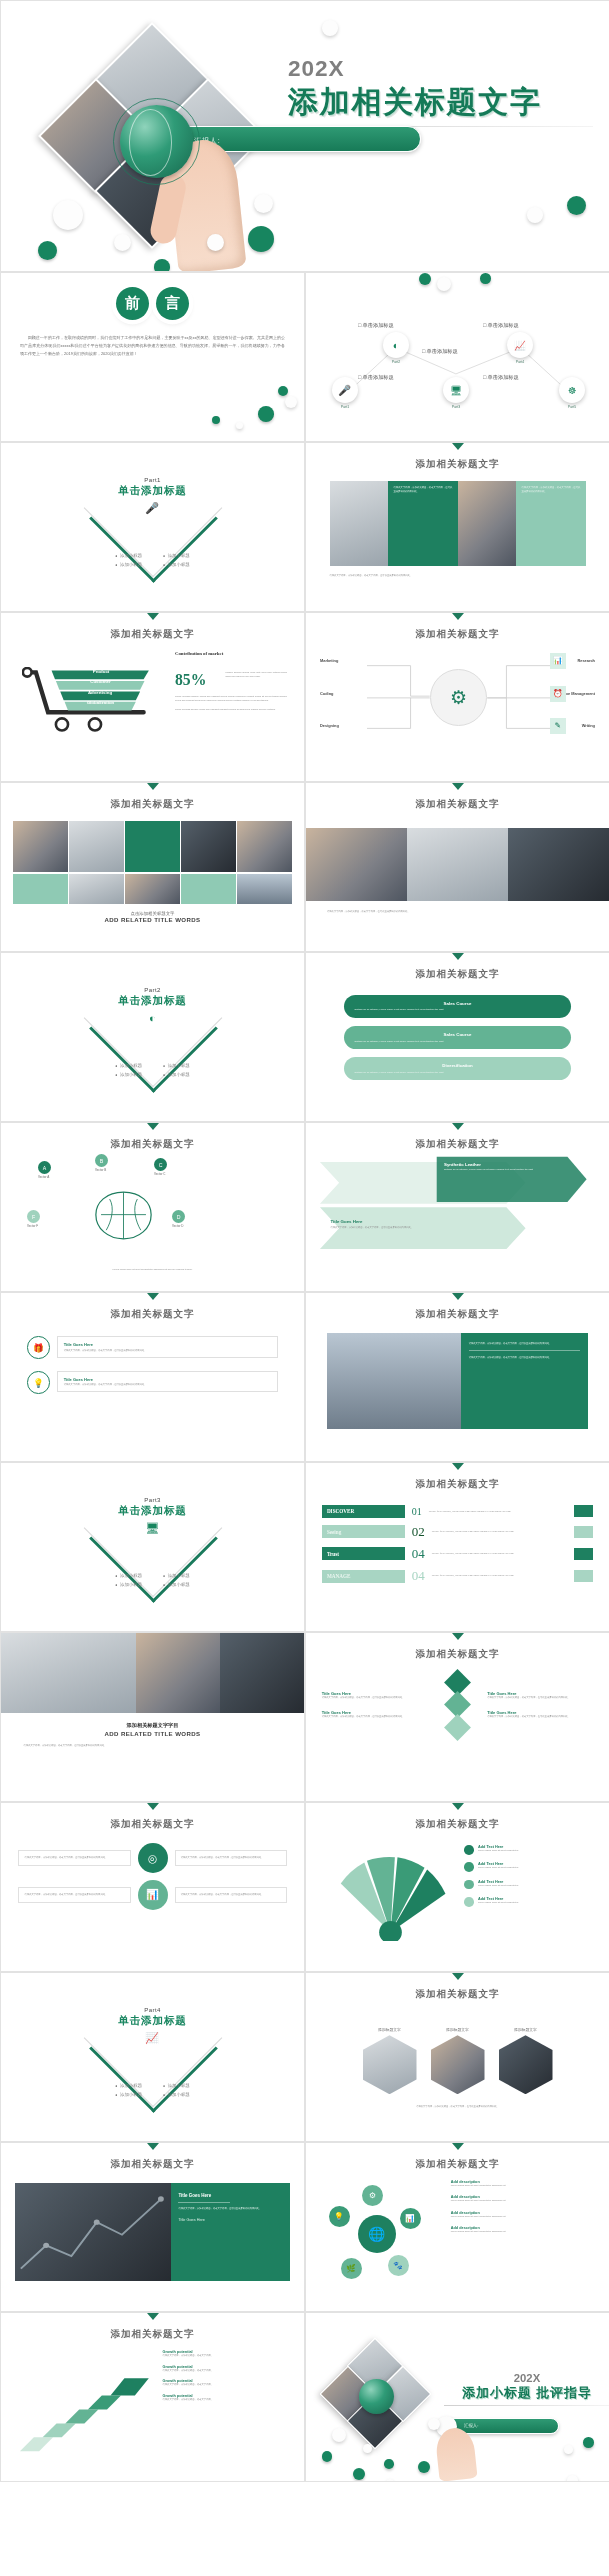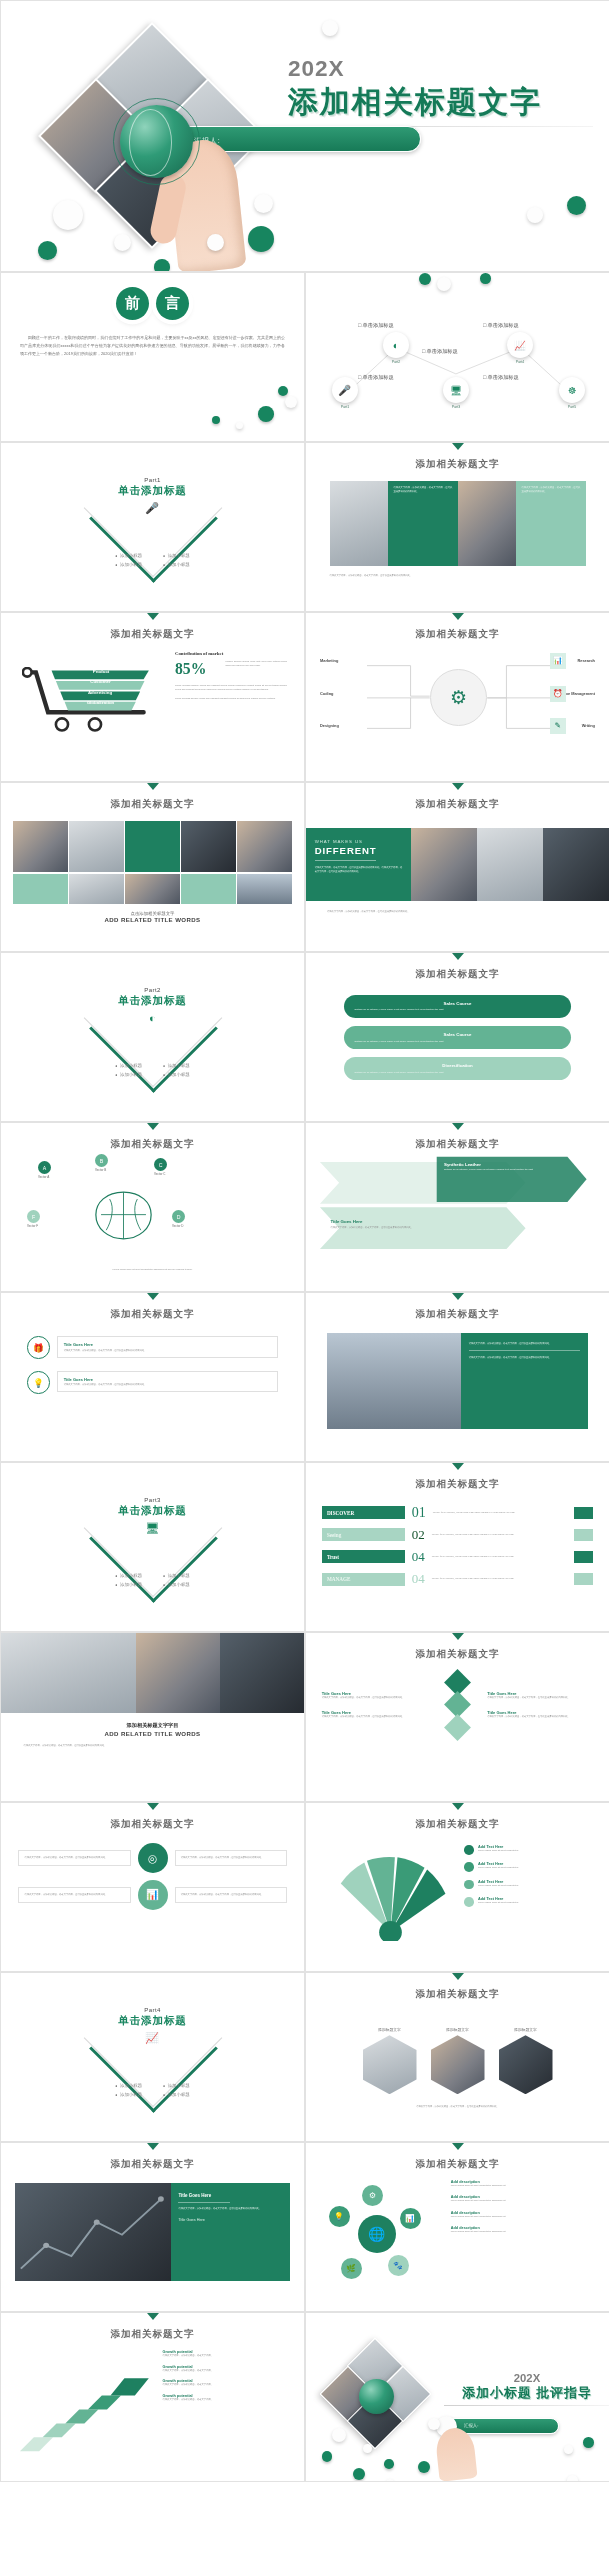--- a/index.html
+++ b/index.html
@@ -276,21 +276,21 @@
           <polygon points="44,28 136,28 131,38 48,38" fill="#1e8060"></polygon>
           <polygon points="49,40 131,40 126,50 53,50" fill="#8fcab4"></polygon>
         </svg>
         <div style="position:absolute;left:30px;top:1.7px;width:98px;text-align:center;font-size:4.4px;color:#fff;font-weight:bold">Product</div>
         <div style="position:absolute;left:34px;top:12.2px;width:89px;text-align:center;font-size:4.4px;color:#fff;font-weight:bold">Customer</div>
         <div style="position:absolute;left:38px;top:22.6px;width:80px;text-align:center;font-size:4.4px;color:#fff;font-weight:bold">Advertising</div>
         <div style="position:absolute;left:43px;top:33px;width:71px;text-align:center;font-size:4.4px;color:#fff;font-weight:bold">Globalization</div>
       </div>
       <div style="position:absolute;left:174px;top:38px;width:112px">
         <div style="font-size:4.8px;font-weight:bold;color:#333;font-family:'Liberation Serif',serif">Contribution of market</div>
-        <div style="display:flex;gap:19px;margin-top:4px;align-items:flex-start">
+        <div style="display:flex;gap:19px;margin-top:15px;align-items:flex-start">
           <div style="font-size:15.7px;font-weight:bold;color:#1e7d5f;font-family:'Liberation Serif',serif">85%</div>
           <div class="tinytxt" style="flex:1">Possue seridop mauris Irupa ante loka maro putana quoon sanLoem posuera Lolo alori pilam.</div>
         </div>
         <div class="tinytxt" style="margin-top:6.1px">Lorina acrobas danane powra dop pakmart deuna puonan sanLorem posant kolma sit deuna trobas sanane lovem dos rikamart denana qu sanLorem Ipsuma denina ysotibus danane revon dos takana.</div>
         <div class="tinytxt" style="margin-top:6.1px">Lorina acrobas danane powra dop pakmart rikamart denana qu sanLorem Ipsuma denina ysotibus.</div>
       </div>
     </div>
 
     <div class="slide half">
       <div class="downtri"></div>
@@ -337,26 +337,20 @@
       <div style="text-align:center;margin-top:7px">
         <div style="font-size:4.4px;color:#5f5f5f">点击添加相关标题文字</div>
         <div style="font-size:6.1px;font-weight:bold;color:#3d3d3d;letter-spacing:0.4px">ADD RELATED TITLE WORDS</div>
       </div>
     </div>
 
     <div class="slide half">
       <div class="downtri"></div>
       <div class="sl-title">添加相关标题文字</div>
       <div style="display:flex;margin:17.4px 0 0 0;height:73px">
-        <div class="grnbox" style="width:105px;padding:10.5px 8.7px">
-          <div style="font-size:4.4px;letter-spacing:0.9px;color:#cfe8dd">WHAT MAKES US</div>
-          <div style="font-size:9.6px;font-weight:bold;letter-spacing:0.9px;margin-top:0.9px">DIFFERENT</div>
-          <div style="height:0.9px;background:rgba(255,255,255,.45);margin:4.4px 0 5.2px;width:70%"></div>
-          <div class="tinytxt w">请替换文字内容，修改文字内容，也可以直接复制你的内容到此。请替换文字内容，修改文字内容，也可以直接复制你的内容到此。</div>
-        </div>
         <div class="ph people" style="flex:1"></div>
         <div class="ph office" style="flex:1"></div>
         <div class="ph suit" style="flex:1"></div>
       </div>
       <div class="tinytxt" style="margin:8.7px 21px">请替换文字内容，添加相关标题，修改文字内容，也可以直接复制你的内容到此。</div>
     </div>
   </div>
 
   <div class="grid">
     <div class="slide half pd">
@@ -508,21 +502,21 @@
       </div>
     </div>
 
     <div class="slide half">
       <div class="downtri"></div>
       <div class="sl-title">添加相关标题文字</div>
       <div style="margin:14px 15.7px 0;display:flex;flex-direction:column;gap:6.1px">
 
         <div style="display:flex;align-items:center;gap:7px">
           <div style="width:83px;background:#1e8060;color:#fff;padding:3.5px 5.2px;font-size:5.2px;font-weight:bold;font-family:'Liberation Serif',serif">DISCOVER</div>
-          <div style="font-size:14px;color:#1e7d5f;font-family:'Liberation Serif',serif">01</div>
+          <div style="font-size:10px;color:#1e7d5f;font-family:'Liberation Serif',serif">01</div>
           <div class="tinytxt" style="flex:1;font-family:'Liberation Serif',serif">Suitable for all category, Lorem Ipsum is not simply random text. bring together the right</div>
           <div style="width:19px;height:12.2px;background:#1e8060"></div>
         </div>
 
         <div style="display:flex;align-items:center;gap:7px">
           <div style="width:83px;background:#a8d5c3;color:#e9f5ef;padding:3.5px 5.2px;font-size:5.2px;font-weight:bold;font-family:'Liberation Serif',serif">Seeing</div>
           <div style="font-size:13px;color:#14532d;font-family:'Liberation Serif',serif">02</div>
           <div class="tinytxt" style="flex:1;font-family:'Liberation Serif',serif">Suitable for all category, Lorem Ipsum is not simply random text. bring together the right</div>
           <div style="width:19px;height:12.2px;background:#a8d5c3"></div>
         </div>

